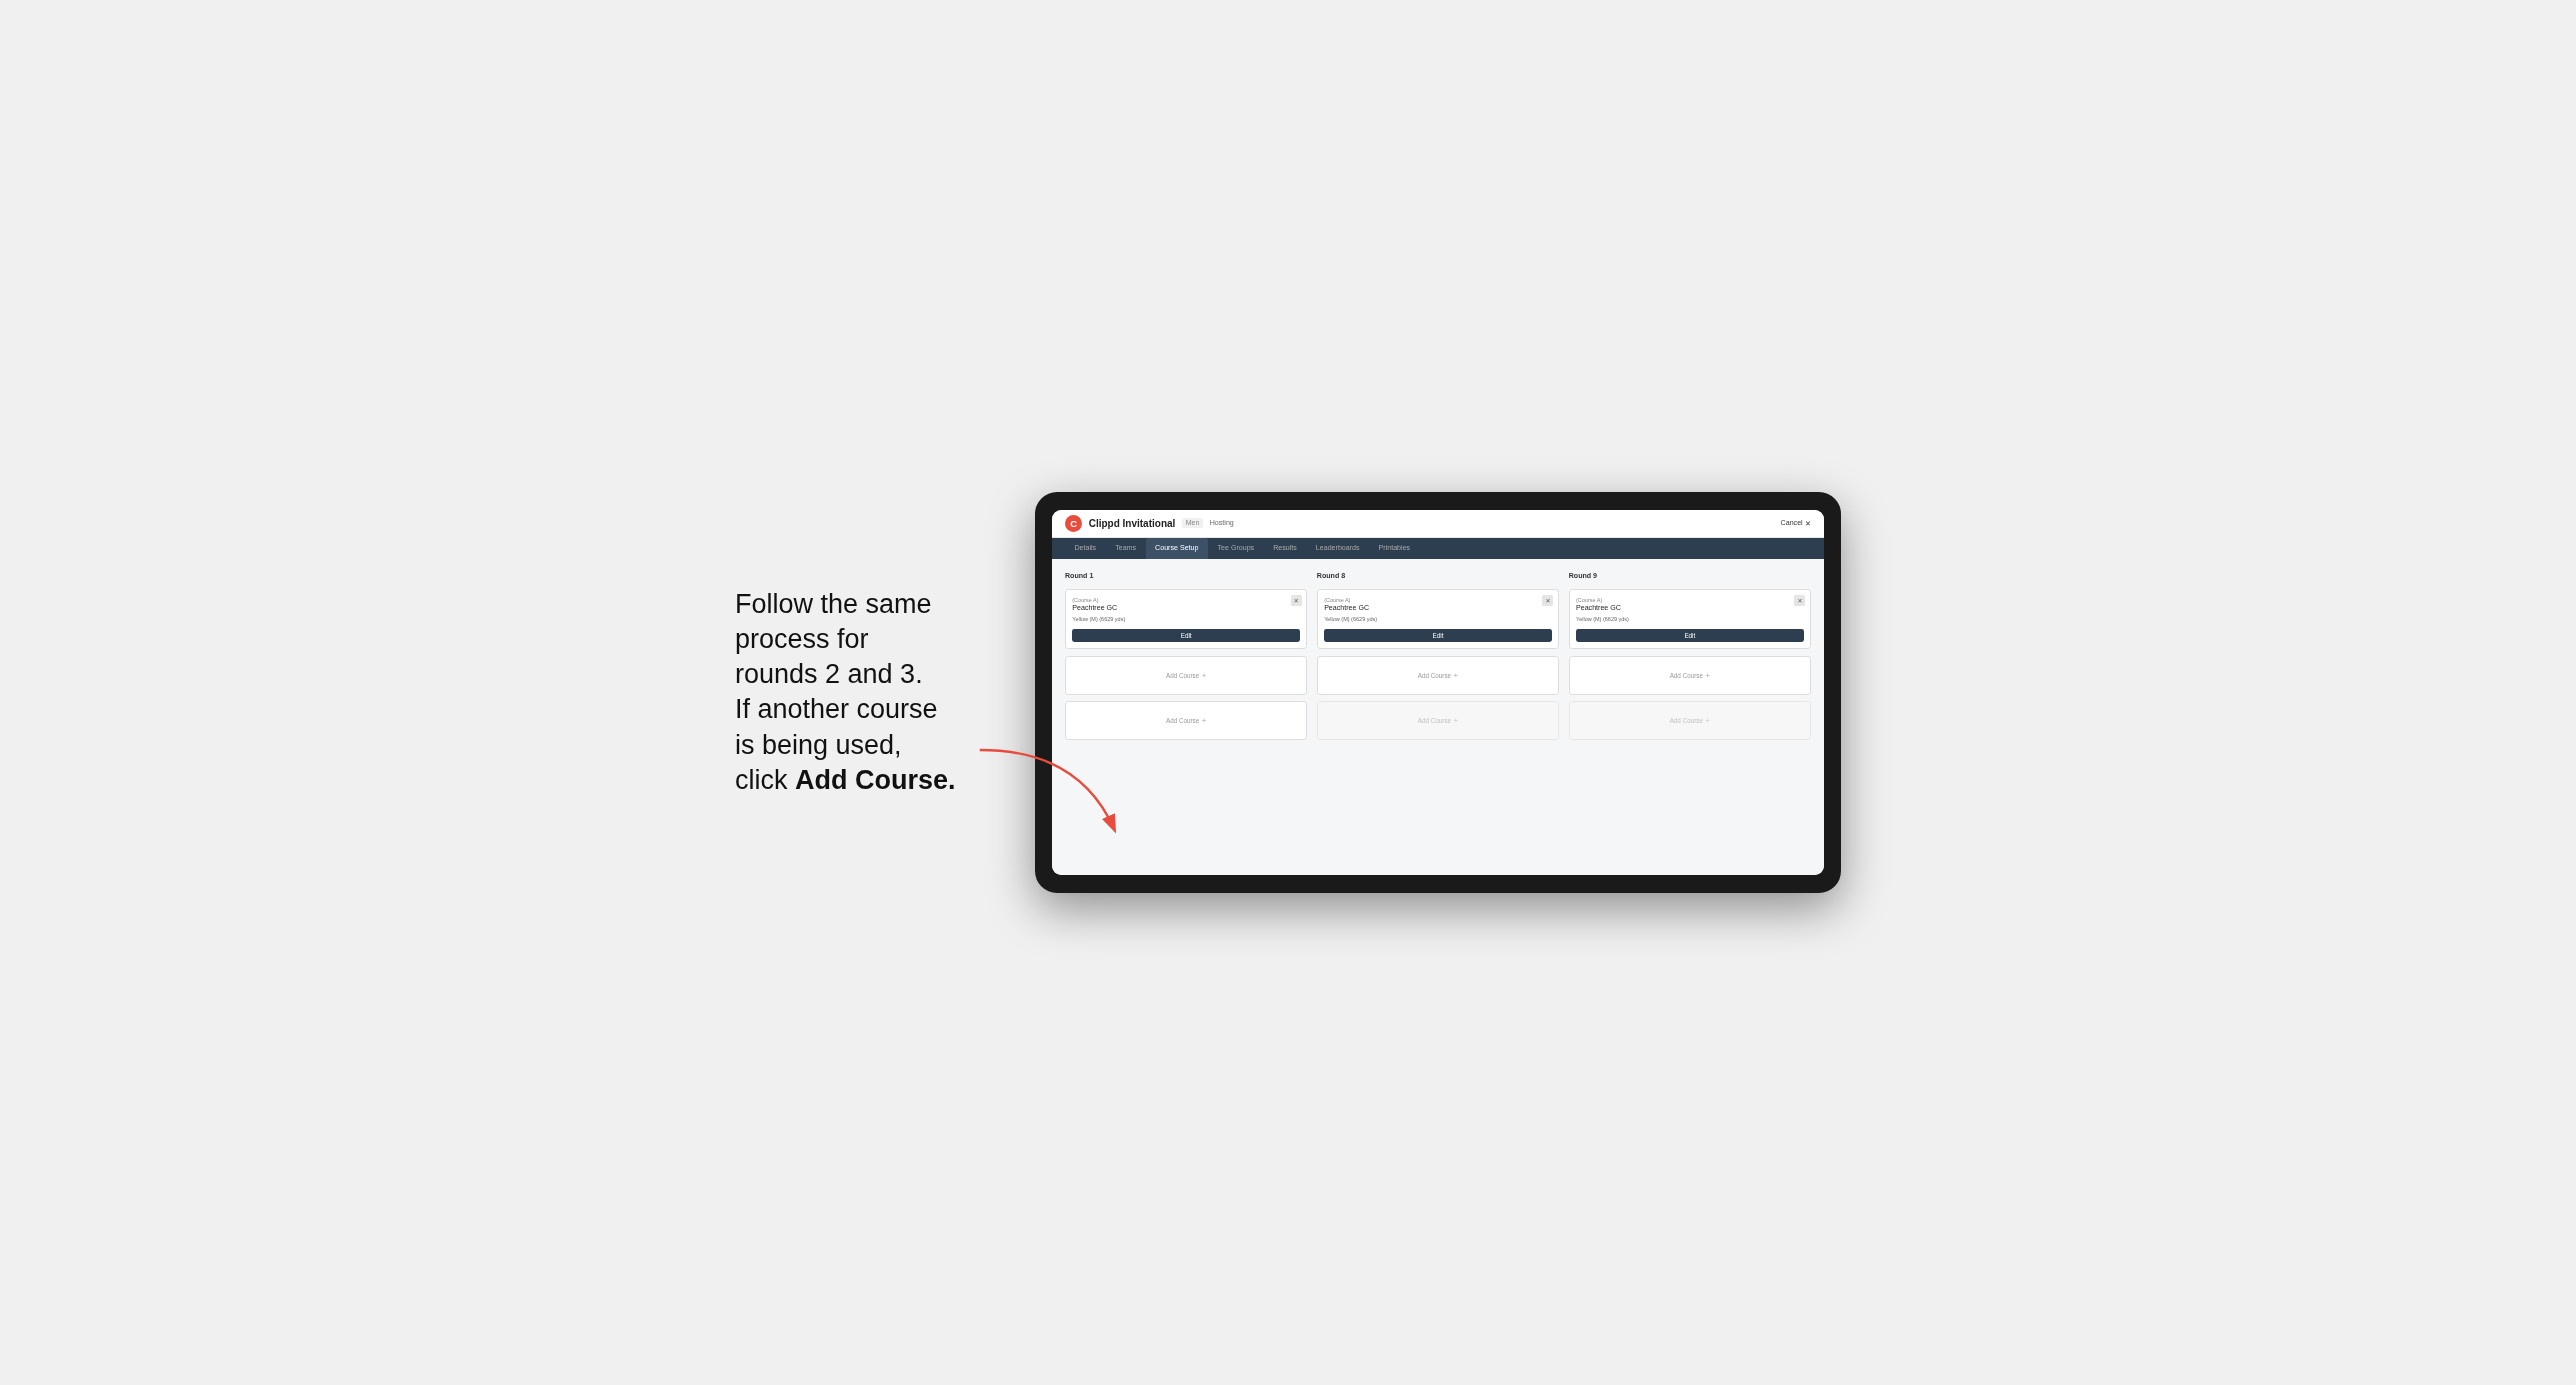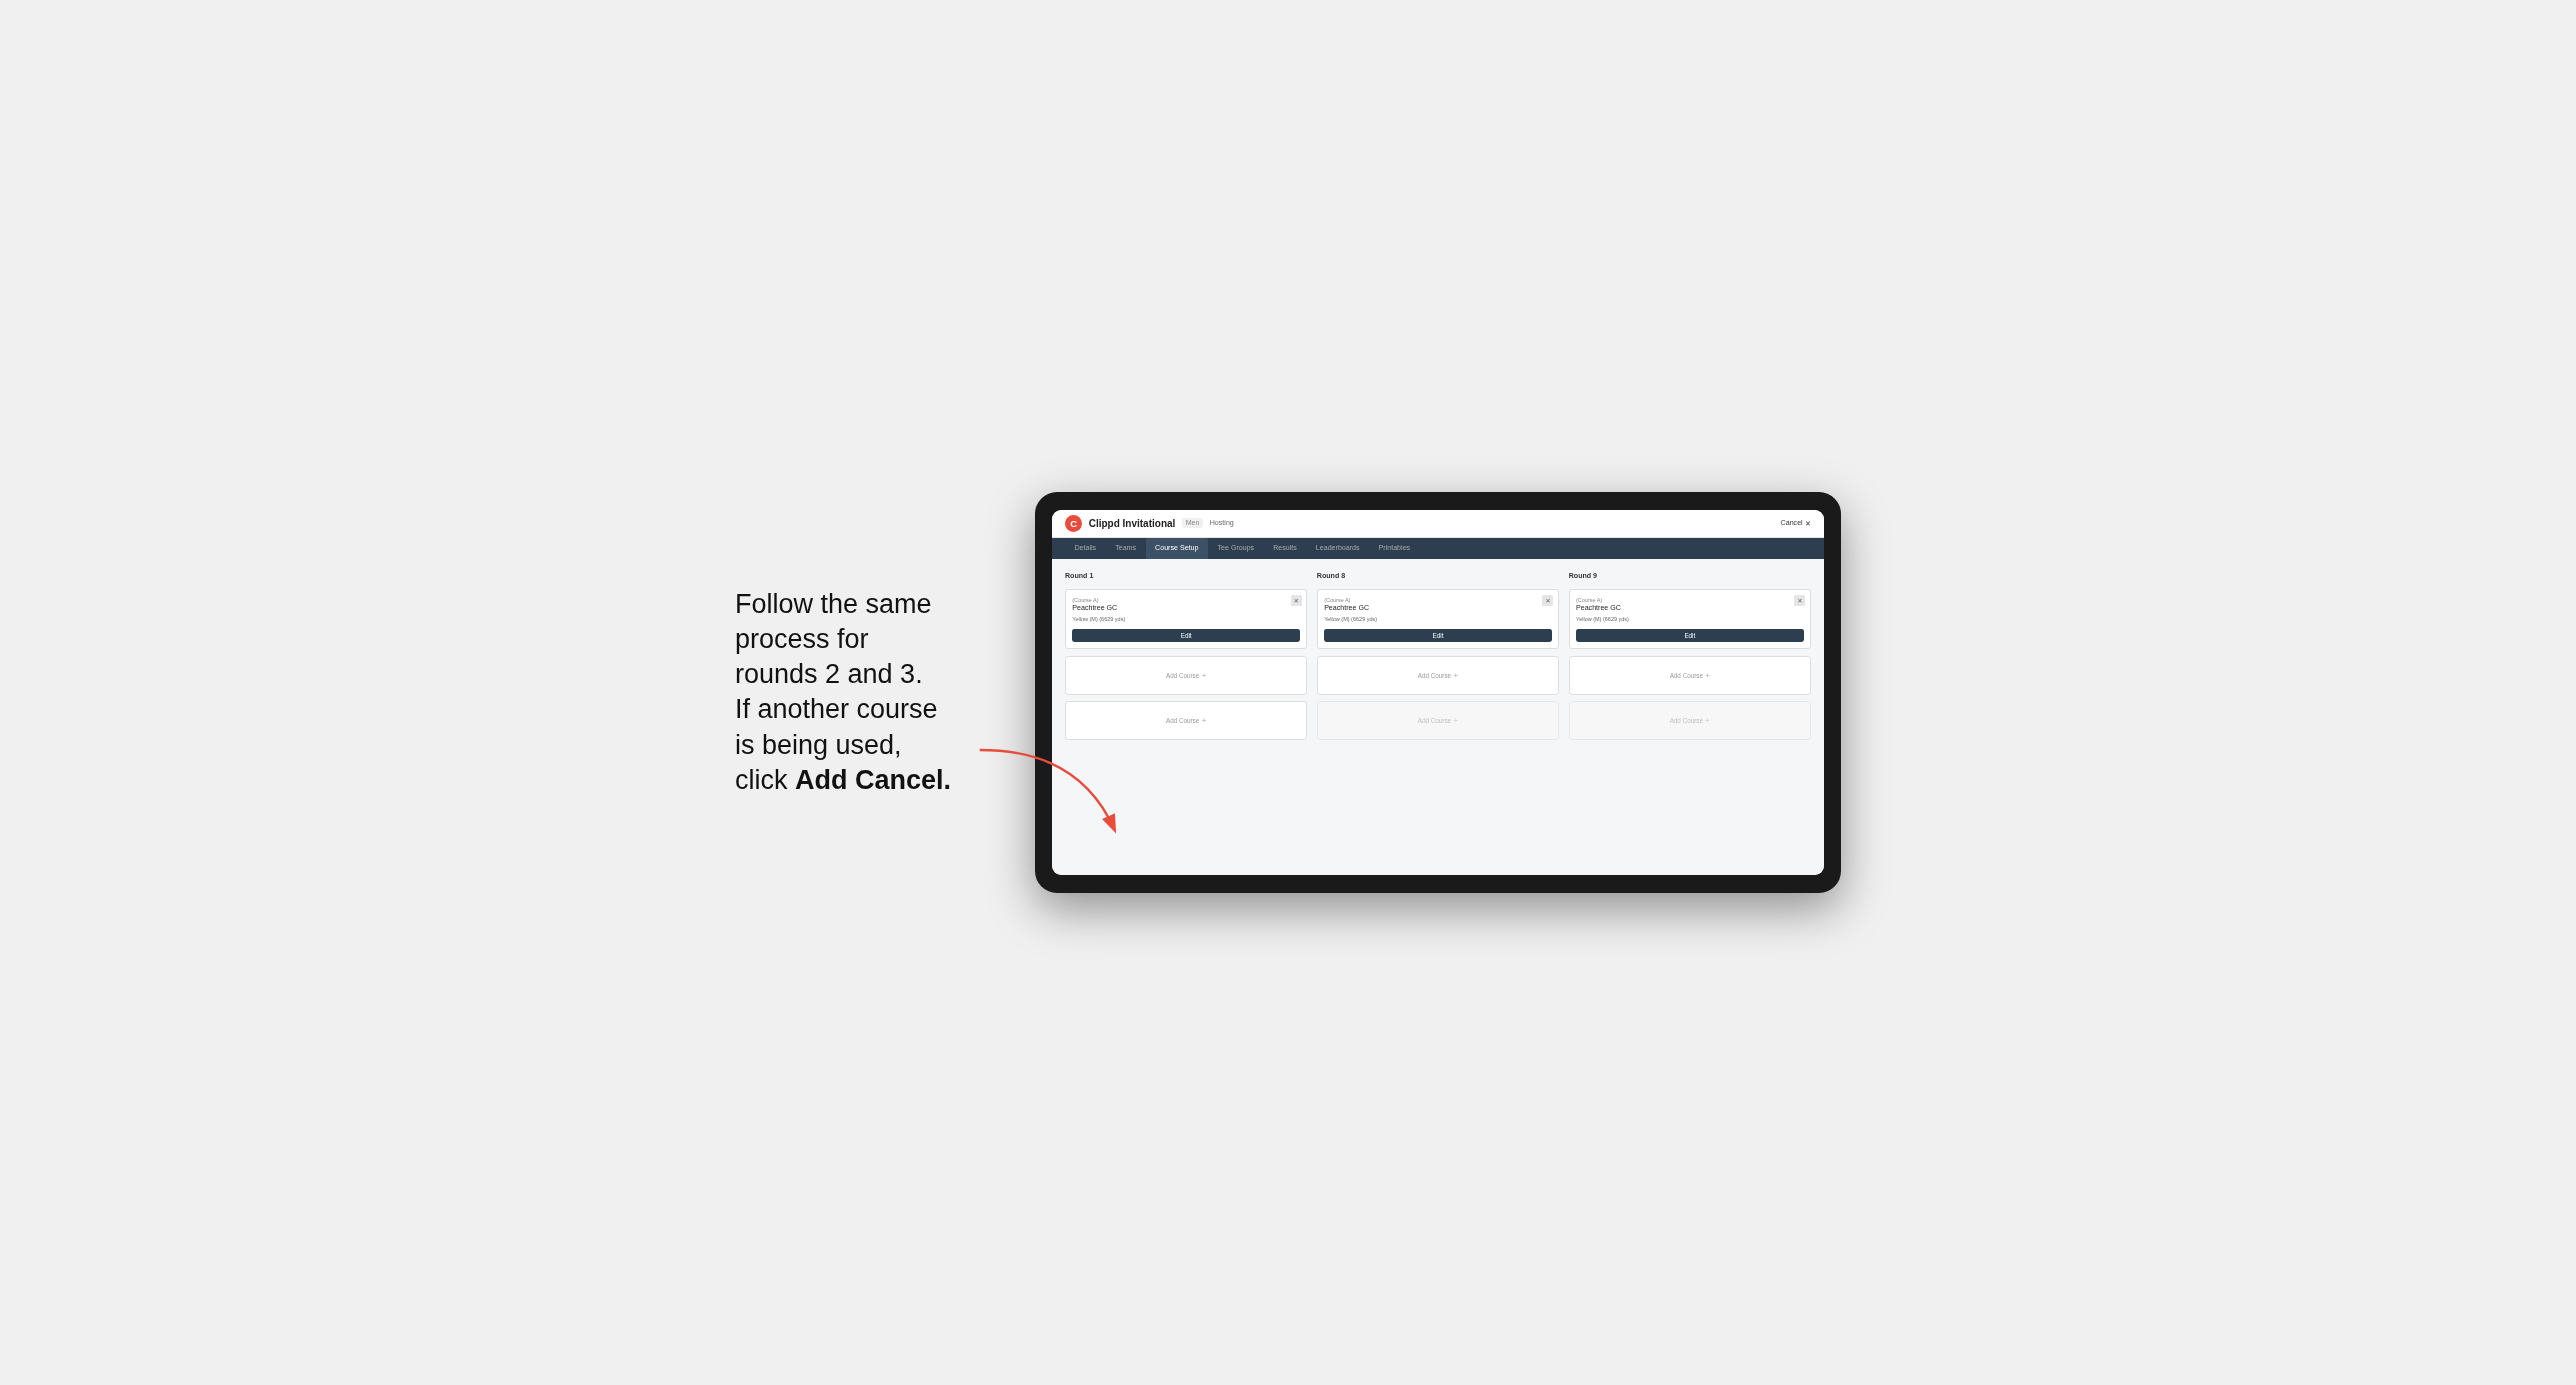--- a/index.html
+++ b/index.html
@@ -316,21 +316,21 @@
 <body>
 
 <div class="page-wrapper">
 
   <div class="instruction-text">
     <span>Follow the same</span><br>
     <span>process for</span><br>
     <span>rounds 2 and 3.</span><br>
     <span>If another course</span><br>
     <span>is being used,</span><br>
-    <span>click </span><strong>Add Cancel.</strong>
+    <span>click </span><strong>Add Course.</strong>
 
     
     <svg style="position:absolute; right:-142px; bottom:-47px; width:174px; height:103px; overflow:visible;" viewBox="0 0 220 130">
       <defs>
         <marker id="arrowhead" markerWidth="8" markerHeight="6" refX="6" refY="3" orient="auto">
           <polygon points="0 0, 8 3, 0 6" fill="#e74c3c"></polygon>
         </marker>
       </defs>
       <path d="M 30 10 C 80 10, 160 20, 200 110" stroke="#e74c3c" stroke-width="3" fill="none" marker-end="url(#arrowhead)"></path>
     </svg>

